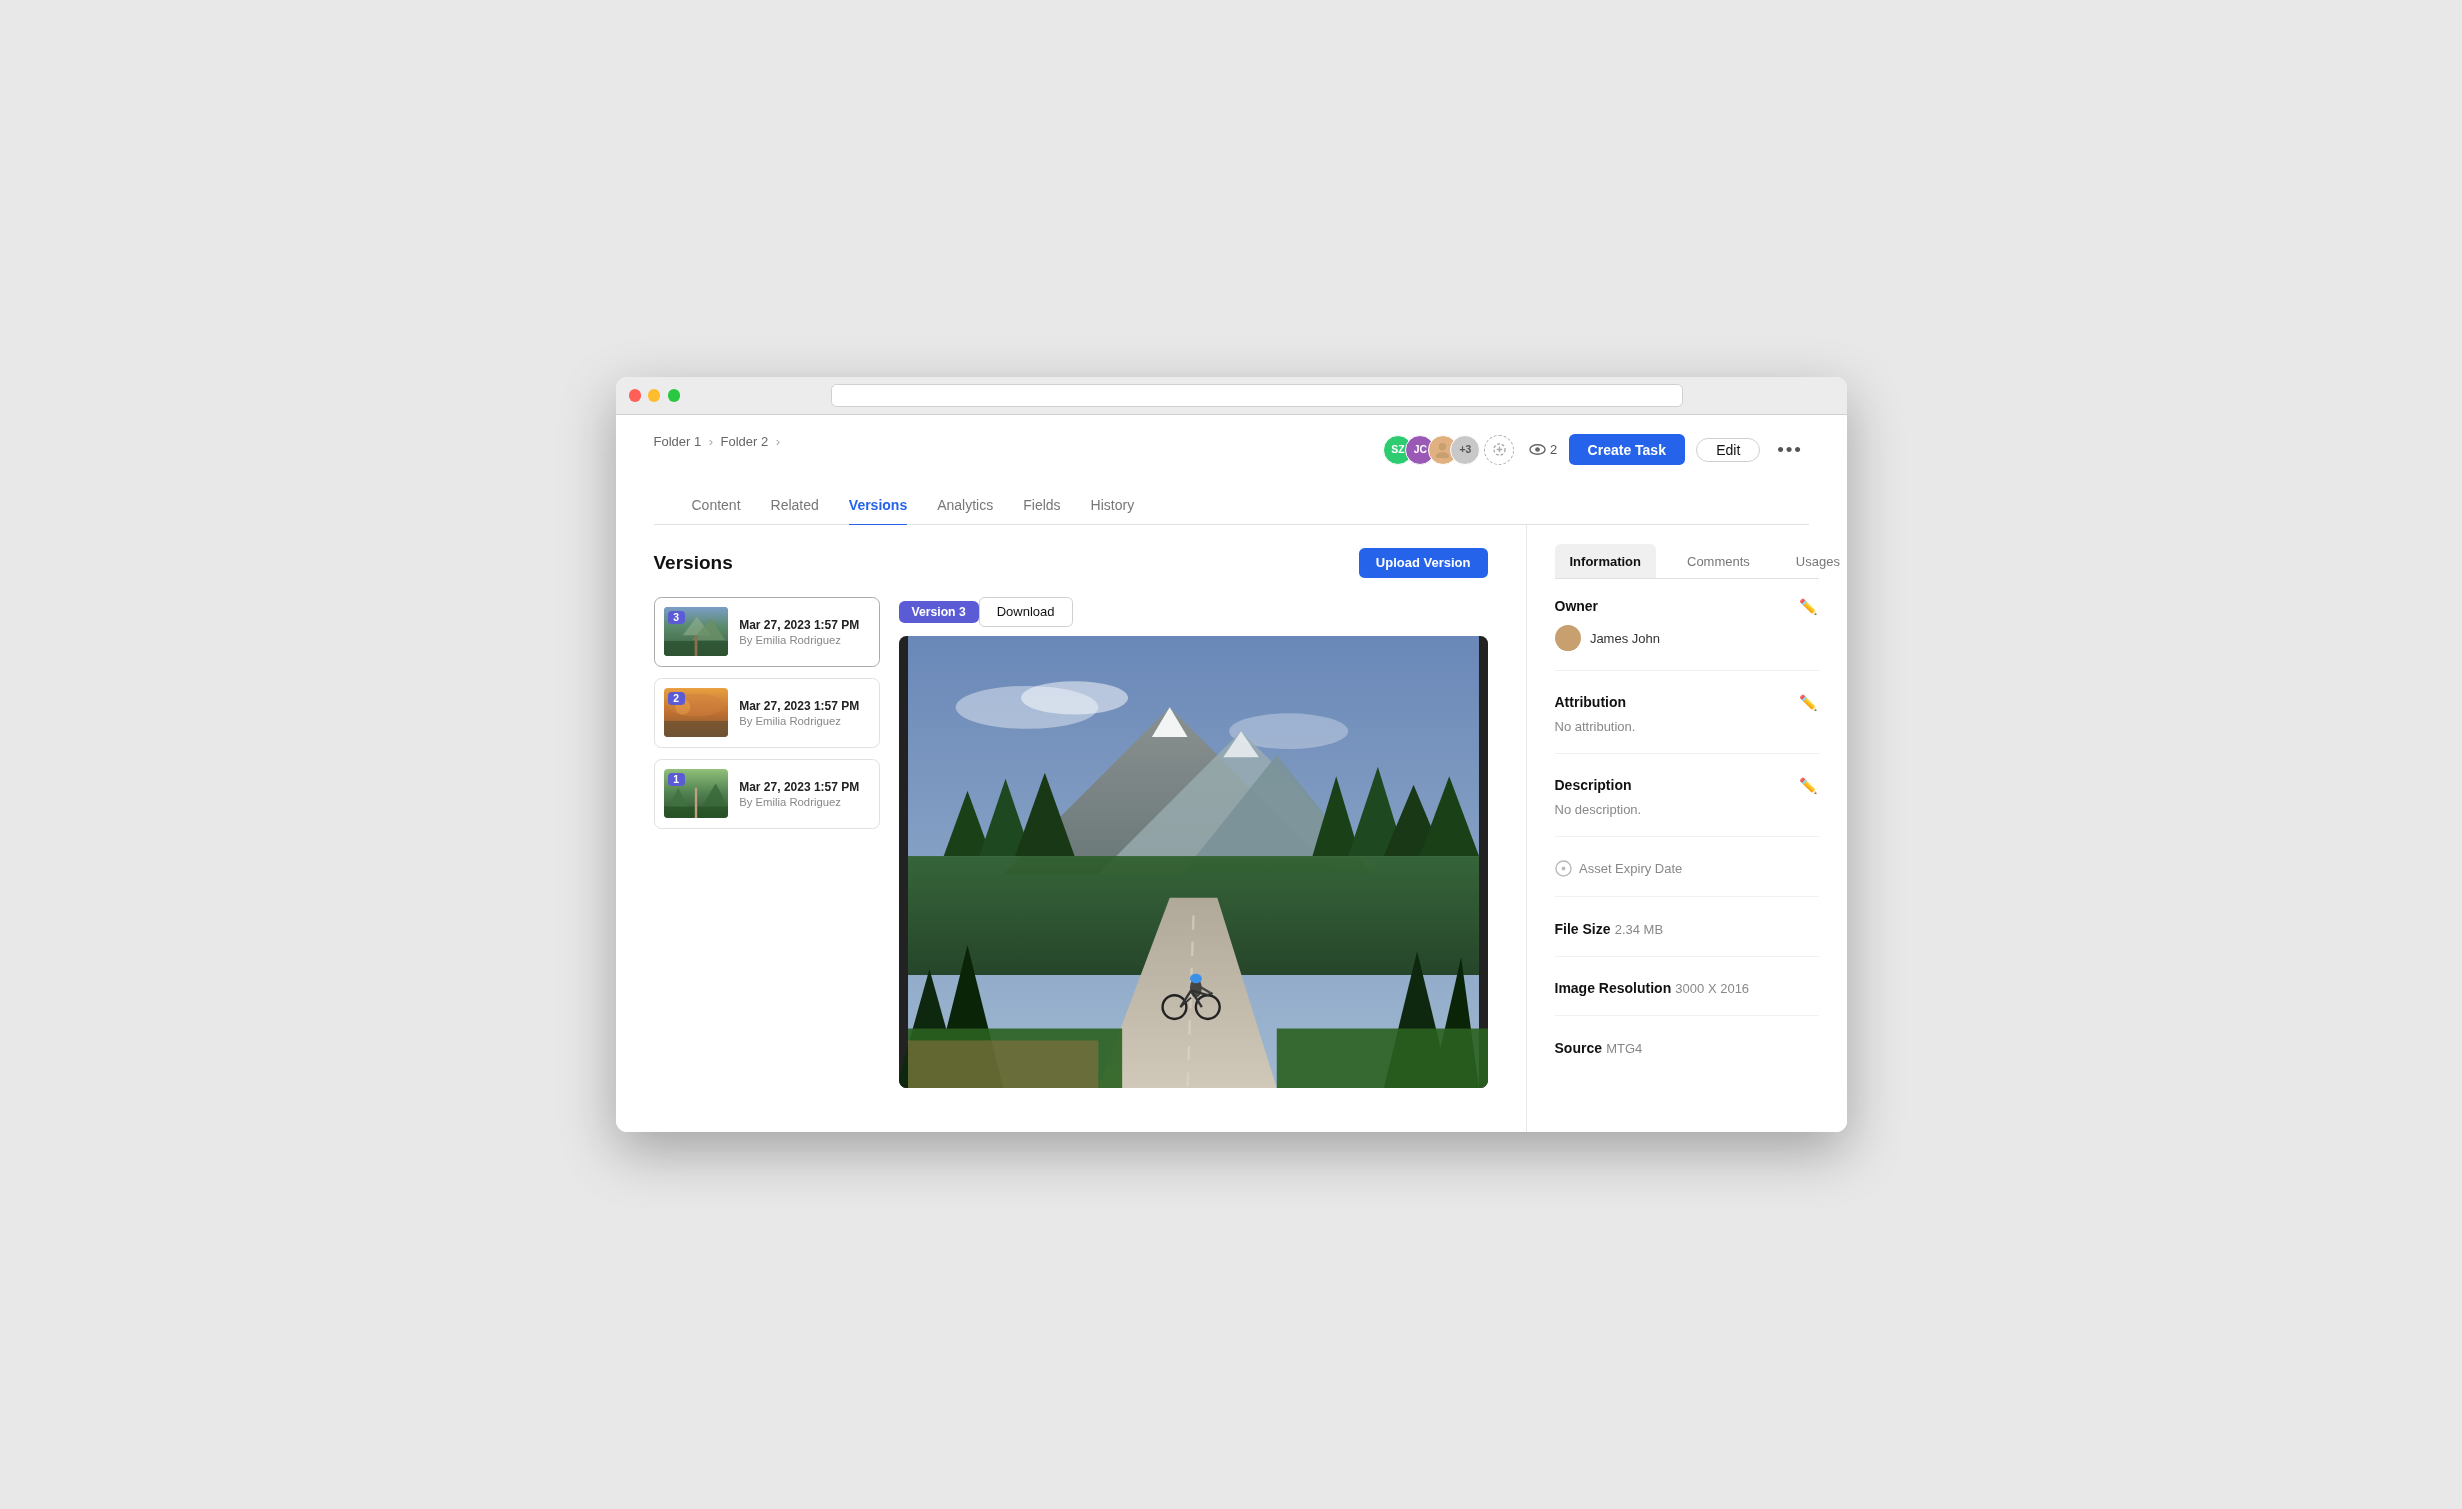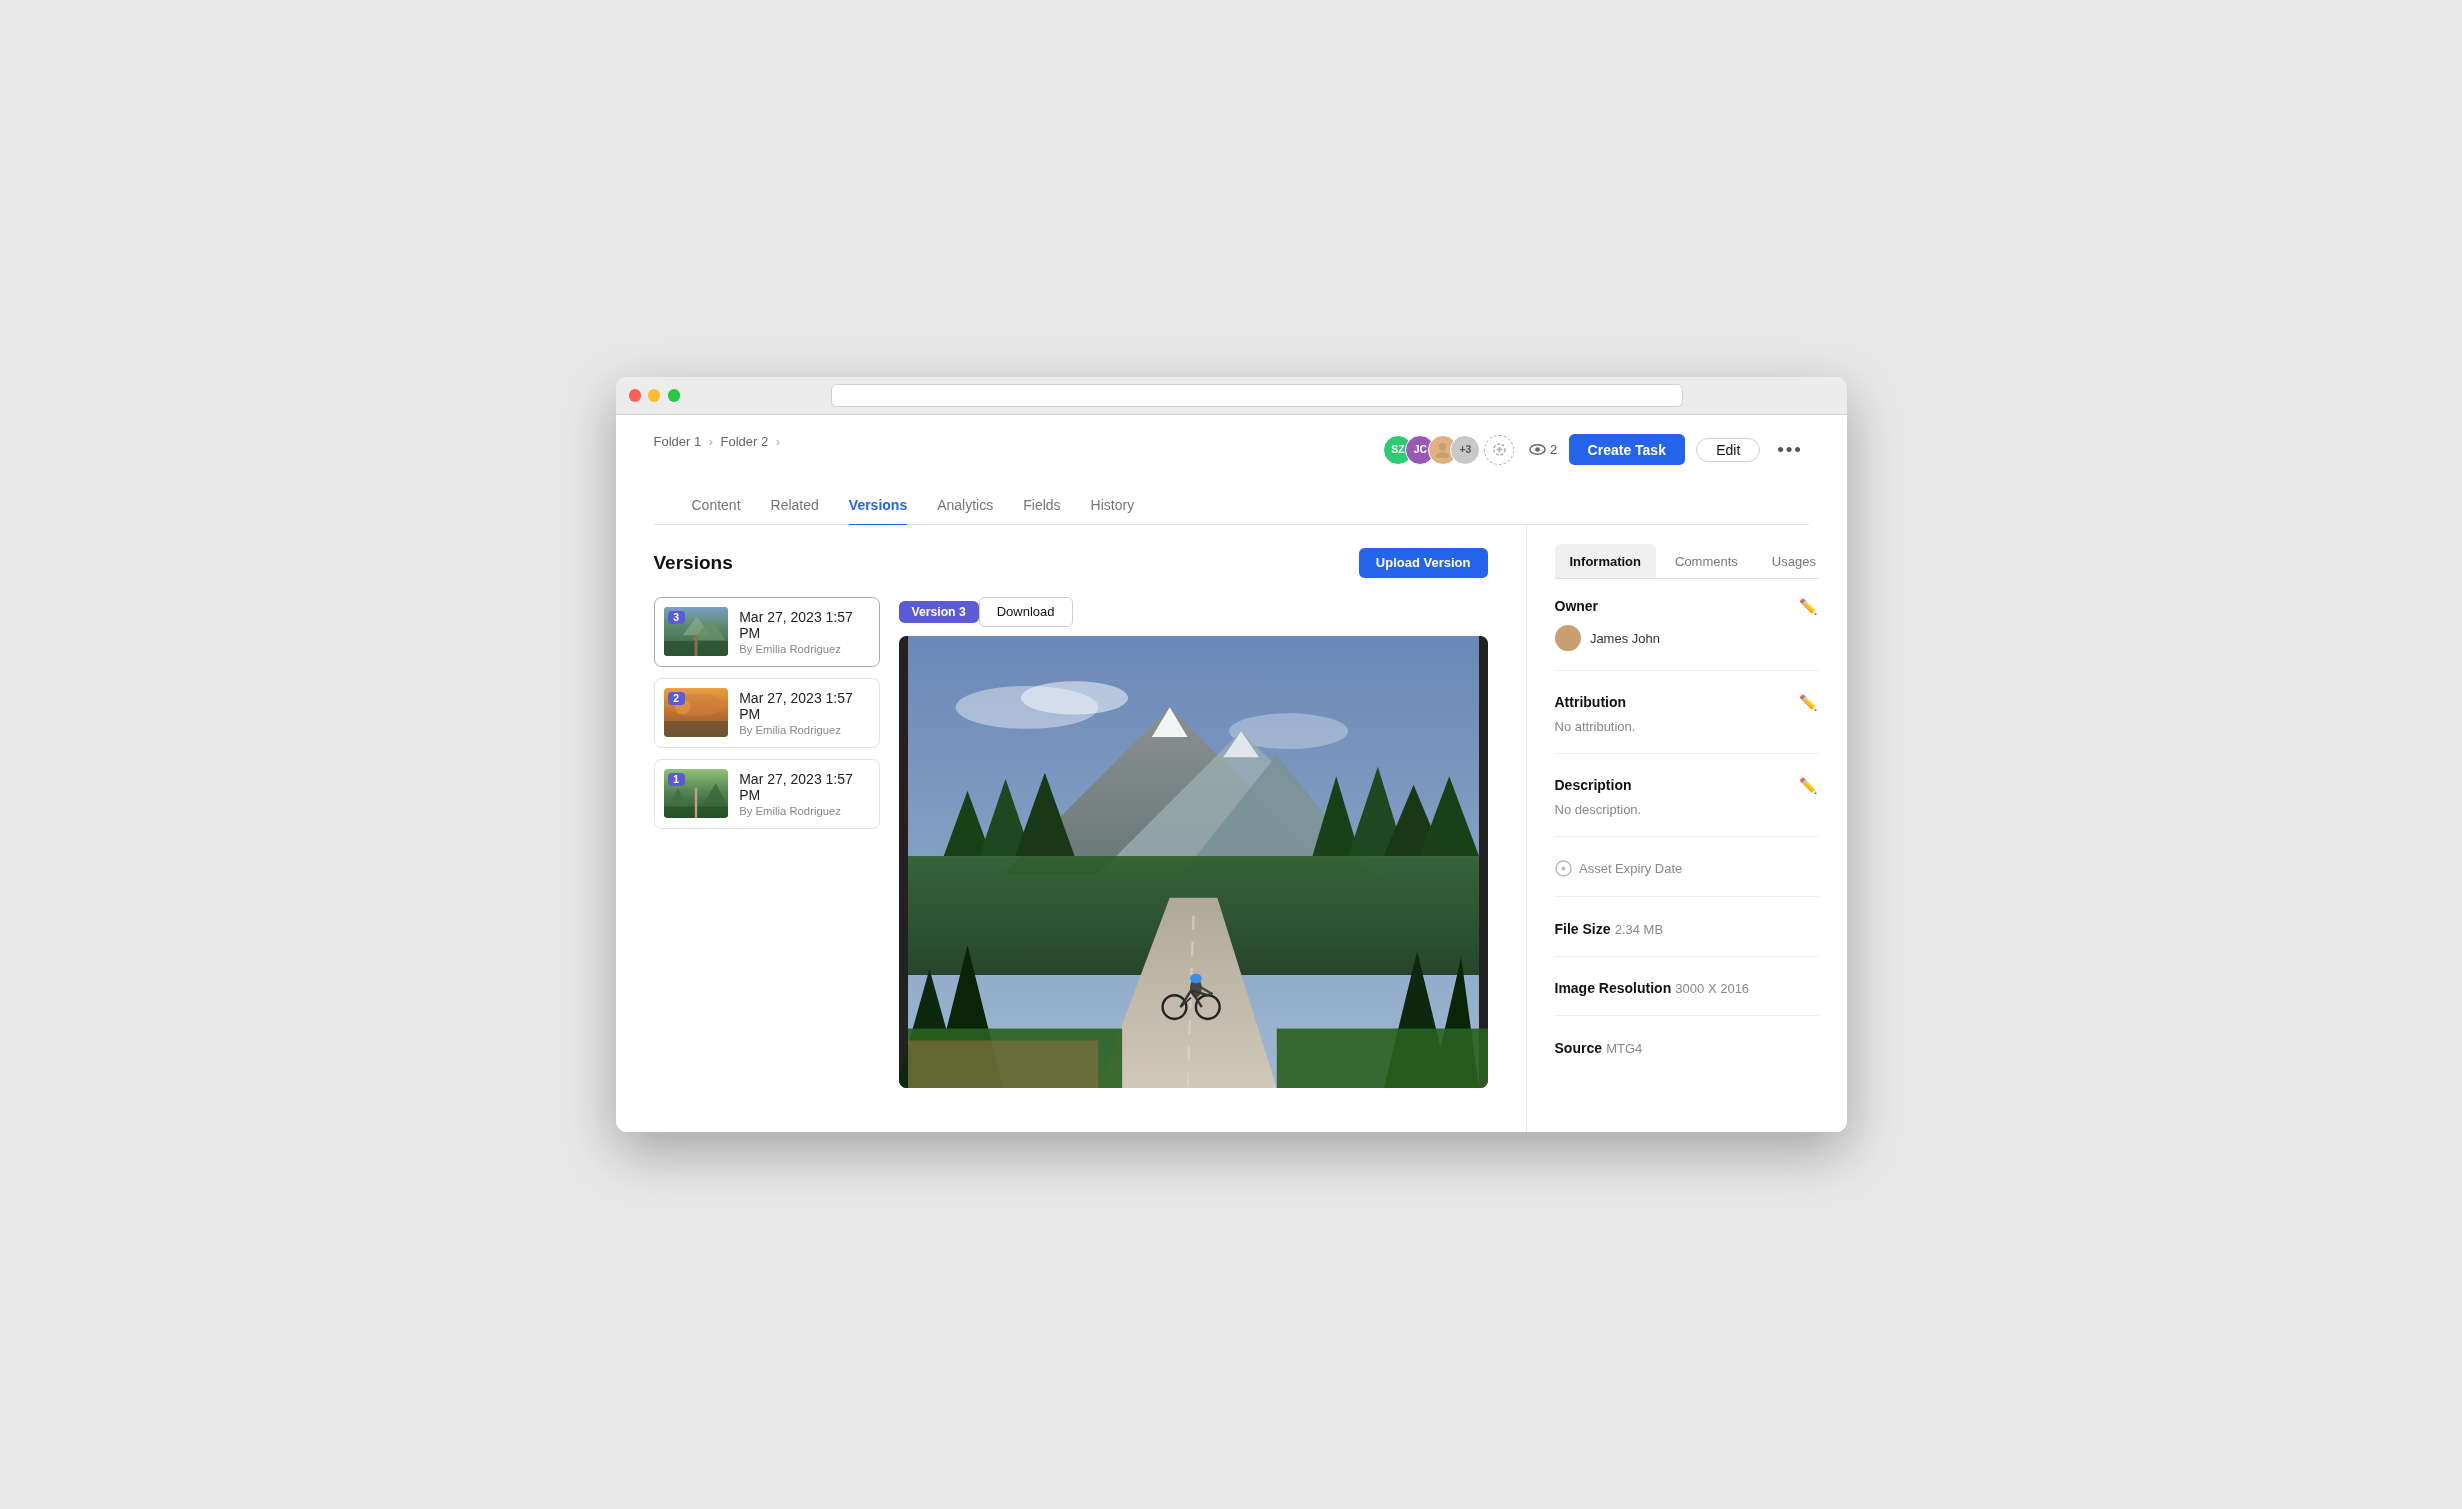--- a/index.html
+++ b/index.html
@@ -254,21 +254,21 @@
       top: 3.8px; left: 3.8px;
       background: #5b5bd6;
       color: #fff;
       font-size: 10.4px;
       font-weight: 700;
       border-radius: 3.8px;
       padding: 0.9px 5.6px;
     }
 
     .version-info {}
-    .version-date { font-size: 14px; color: #222; font-weight: 400; }
+    .version-date { font-size: 12px; color: #222; font-weight: 700; }
     .version-author { font-size: 11.3px; color: #888; margin-top: 1.9px; }
 
     
     .version-preview {
       flex: 1;
       display: flex;
       flex-direction: column;
       gap: 9.4px;
     }
     .version-preview-header {
@@ -310,21 +310,21 @@
       width: 320px;
       flex-shrink: 0;
       padding: 19px 28px;
       overflow-y: auto;
       background: #fff;
     }
 
     
     .info-tabs {
       display: flex;
-      gap: 4px;
+      gap: 16px;
       margin-bottom: 19px;
       border-bottom: 0.9px solid #e0e0e0;
     }
     .info-tab {
       font-size: 13px;
       color: #777;
       padding: 9.4px 15px;
       cursor: pointer;
       border-radius: 5.6px 5.6px 0 0;
     }

